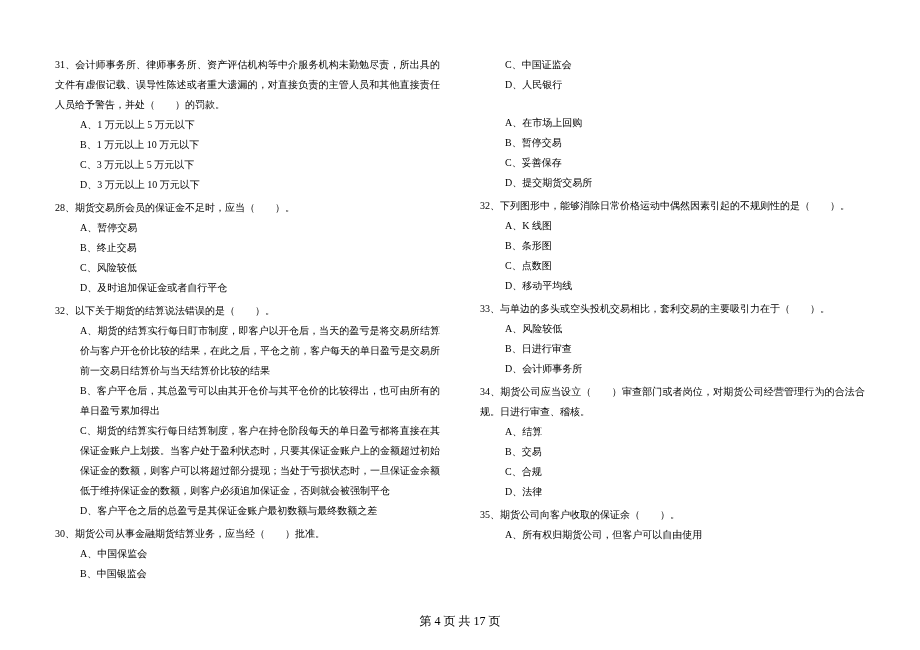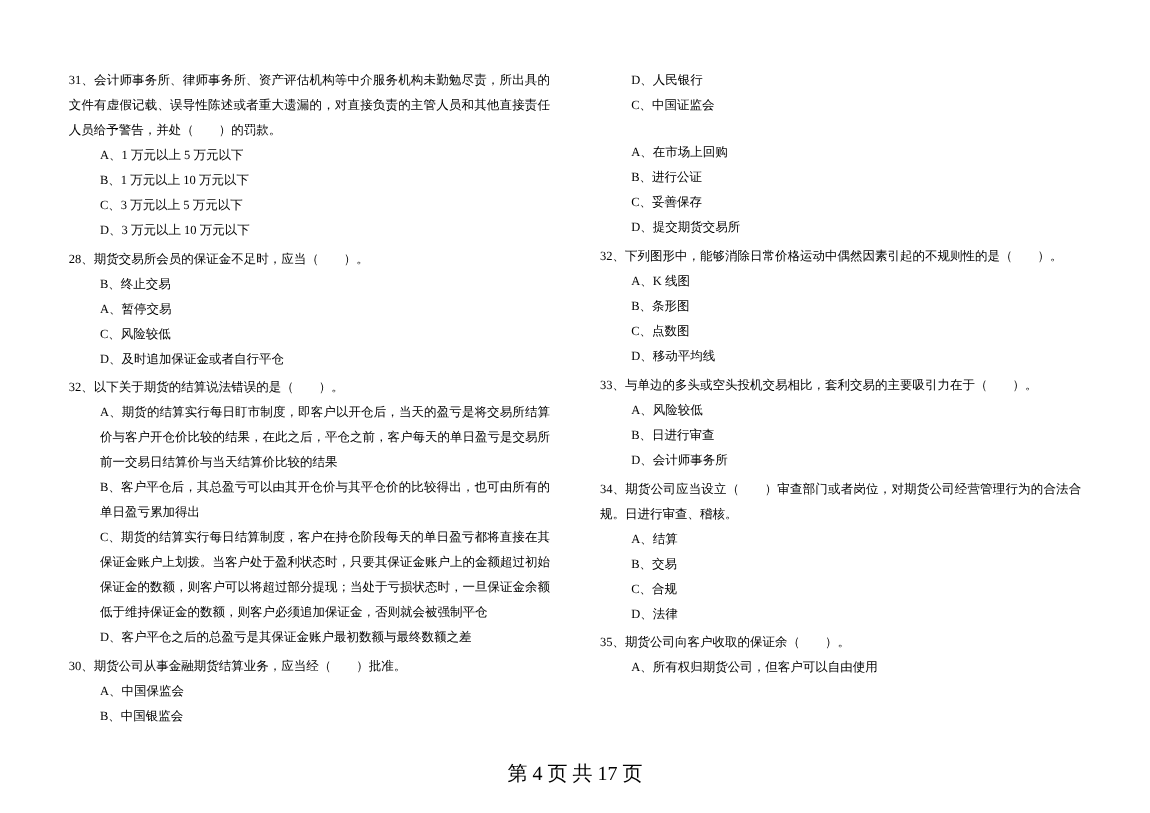--- a/index.html
+++ b/index.html
@@ -37,41 +37,41 @@
     .indent {
       padding-left: 2.5em;
       text-align: justify;
     }
     .footer {
       position: absolute;
       bottom: 20px;
       left: 0;
       right: 0;
       text-align: center;
-      font-size: 16px;
+      font-size: 12px;
     }
   </style>
 </head>
 <body>
 
 <div class="page">
   <div class="column">
 
     <div class="question">
       <div class="q-stem">31、会计师事务所、律师事务所、资产评估机构等中介服务机构未勤勉尽责，所出具的文件有虚假记载、误导性陈述或者重大遗漏的，对直接负责的主管人员和其他直接责任人员给予警告，并处（　　）的罚款。</div>
       <div class="option">A、1 万元以上 5 万元以下</div>
       <div class="option">B、1 万元以上 10 万元以下</div>
       <div class="option">C、3 万元以上 5 万元以下</div>
       <div class="option">D、3 万元以上 10 万元以下</div>
     </div>
 
     <div class="question">
       <div class="q-stem">28、期货交易所会员的保证金不足时，应当（　　）。</div>
+      <div class="option">A、暂停交易</div>
       <div class="option">B、终止交易</div>
-      <div class="option">A、暂停交易</div>
       <div class="option">C、风险较低</div>
       <div class="option">D、及时追加保证金或者自行平仓</div>
     </div>
 
     <div class="question">
       <div class="q-stem">32、以下关于期货的结算说法错误的是（　　）。</div>
       <div class="indent">A、期货的结算实行每日盯市制度，即客户以开仓后，当天的盈亏是将交易所结算价与客户开仓价比较的结果，在此之后，平仓之前，客户每天的单日盈亏是交易所前一交易日结算价与当天结算价比较的结果</div>
       <div class="indent">B、客户平仓后，其总盈亏可以由其开仓价与其平仓价的比较得出，也可由所有的单日盈亏累加得出</div>
       <div class="indent">C、期货的结算实行每日结算制度，客户在持仓阶段每天的单日盈亏都将直接在其保证金账户上划拨。当客户处于盈利状态时，只要其保证金账户上的金额超过初始保证金的数额，则客户可以将超过部分提现；当处于亏损状态时，一旦保证金余额低于维持保证金的数额，则客户必须追加保证金，否则就会被强制平仓</div>
       <div class="indent">D、客户平仓之后的总盈亏是其保证金账户最初数额与最终数额之差</div>
@@ -80,28 +80,28 @@
     <div class="question">
       <div class="q-stem">30、期货公司从事金融期货结算业务，应当经（　　）批准。</div>
       <div class="option">A、中国保监会</div>
       <div class="option">B、中国银监会</div>
     </div>
 
   </div>
 
   <div class="column">
 
+    <div class="option">C、中国证监会</div>
     <div class="option">D、人民银行</div>
-    <div class="option">C、中国证监会</div>
 
     <div style="height:18px"></div>
 
     <div class="question">
       <div class="option">A、在市场上回购</div>
-      <div class="option">B、进行公证</div>
+      <div class="option">B、暂停交易</div>
       <div class="option">C、妥善保存</div>
       <div class="option">D、提交期货交易所</div>
     </div>
 
     <div class="question">
       <div class="q-stem">32、下列图形中，能够消除日常价格运动中偶然因素引起的不规则性的是（　　）。</div>
       <div class="option">A、K 线图</div>
       <div class="option">B、条形图</div>
       <div class="option">C、点数图</div>
       <div class="option">D、移动平均线</div>

